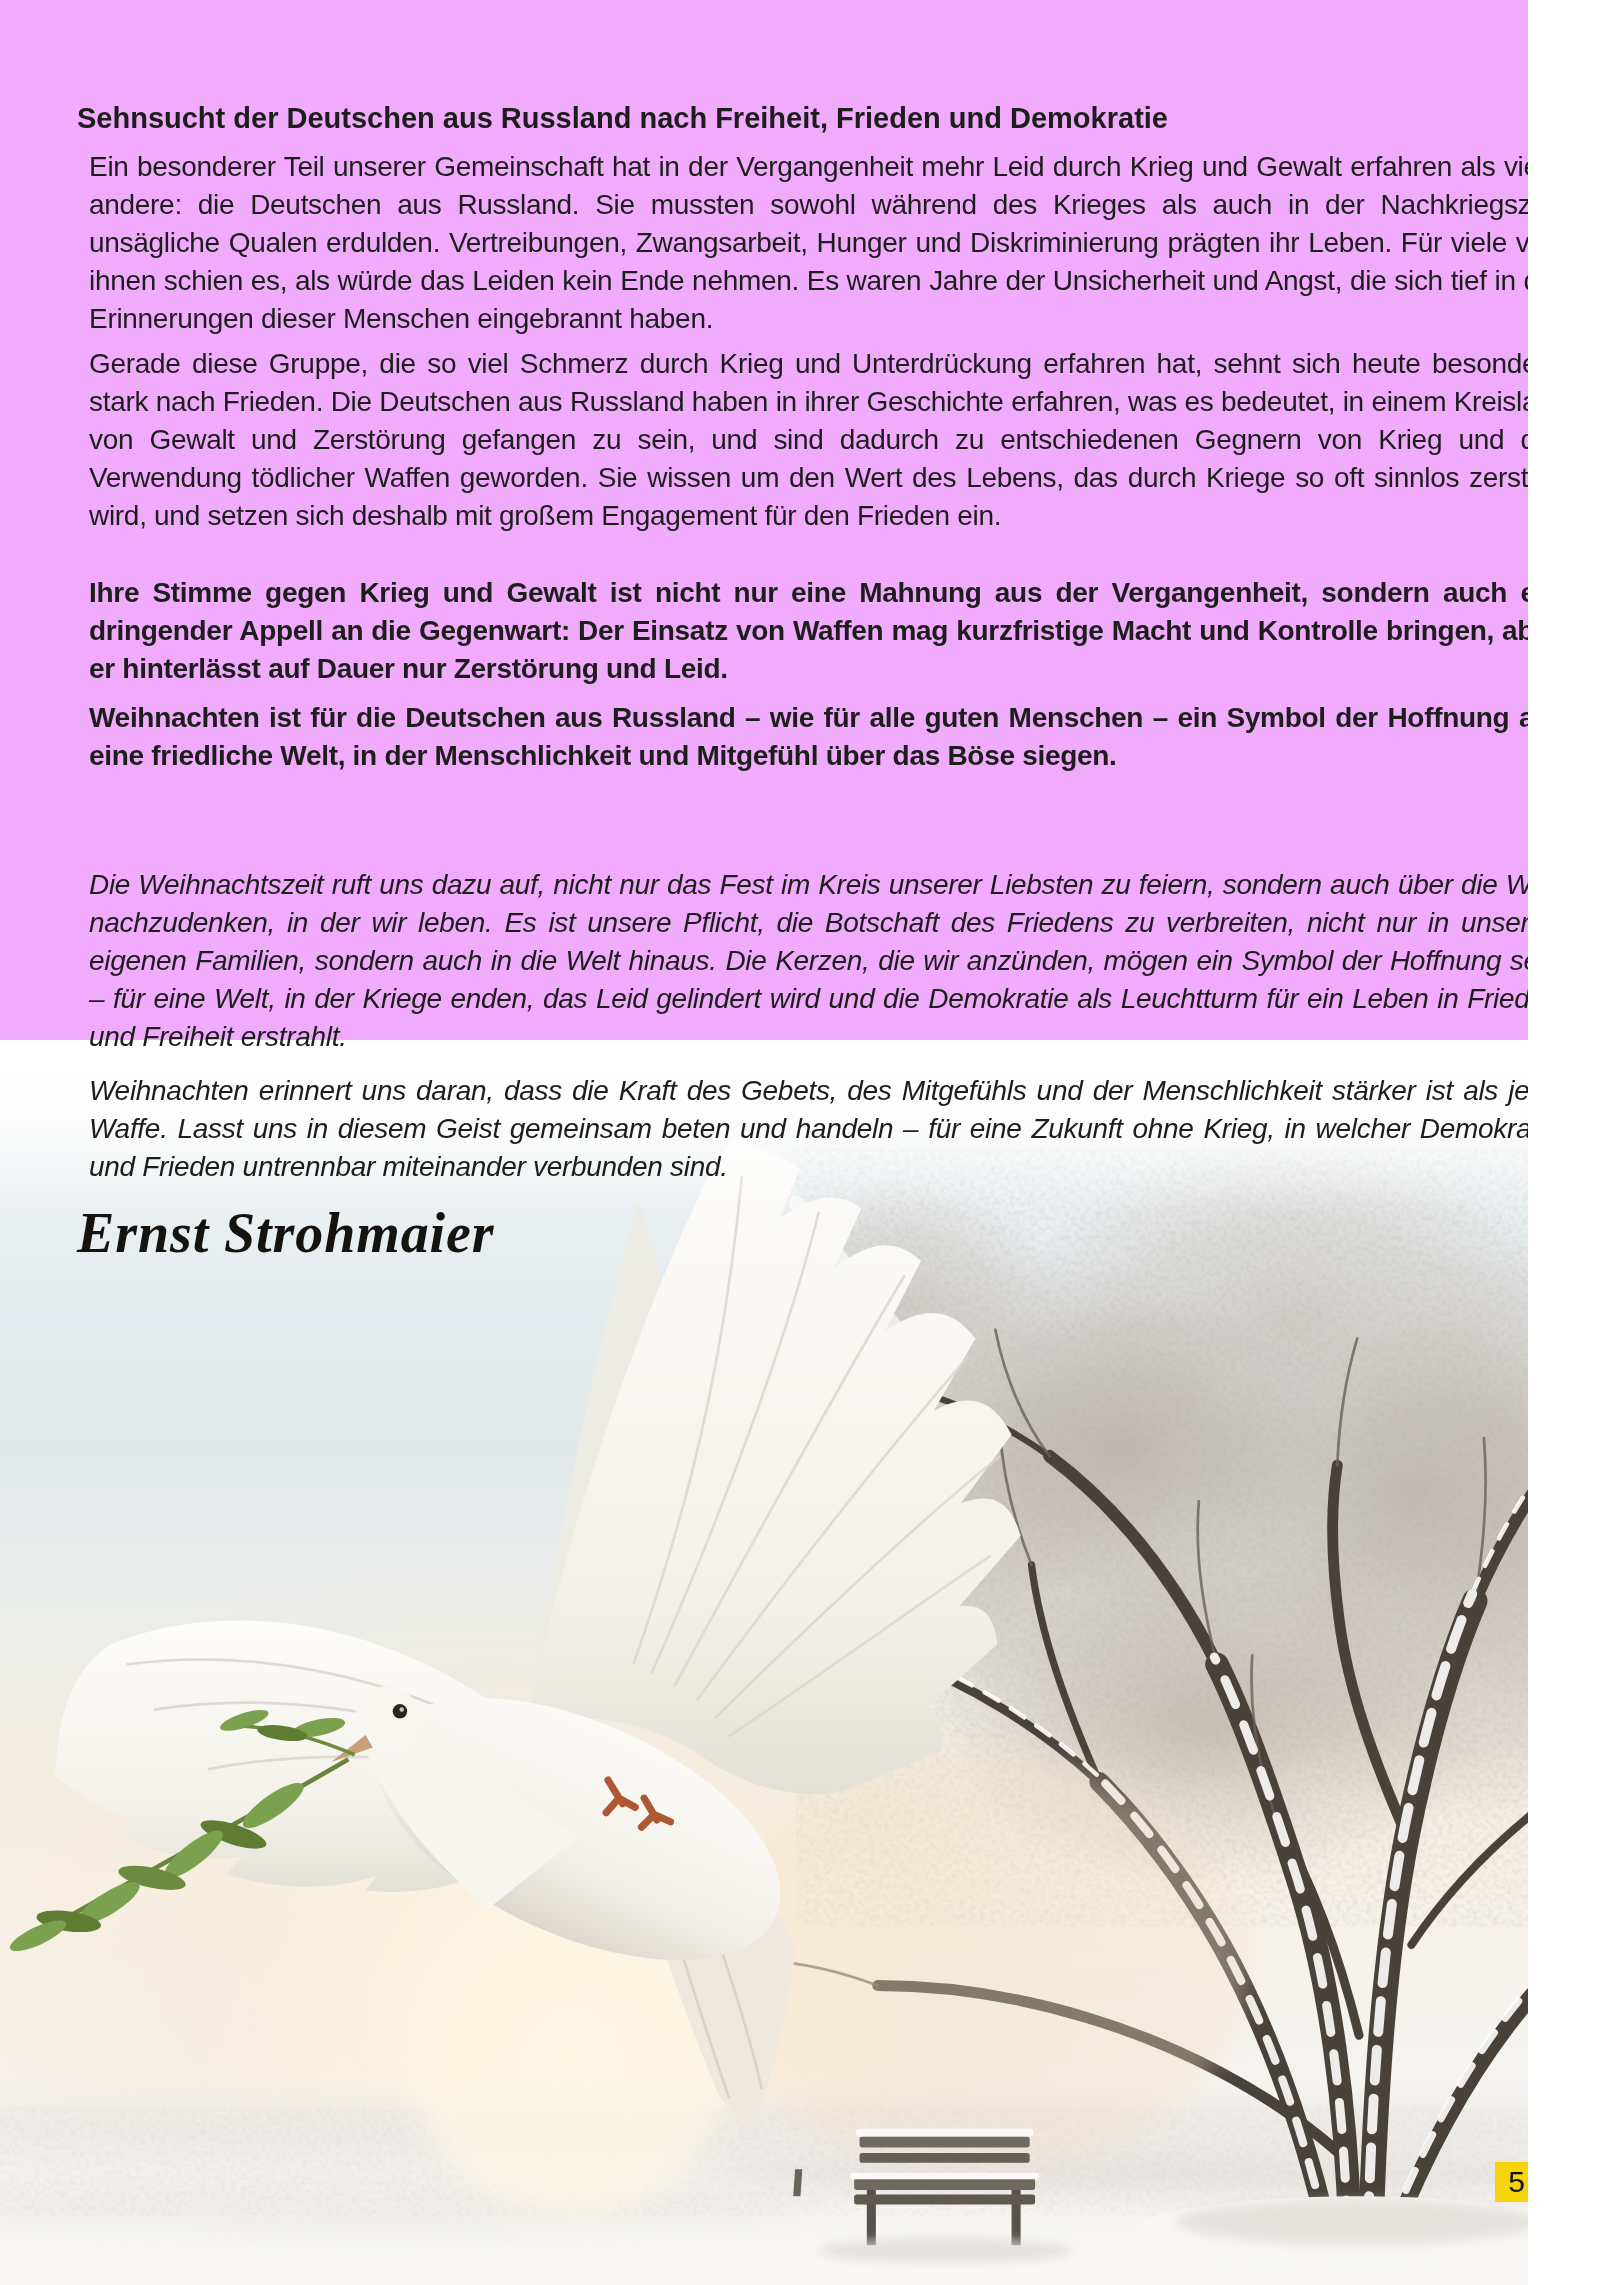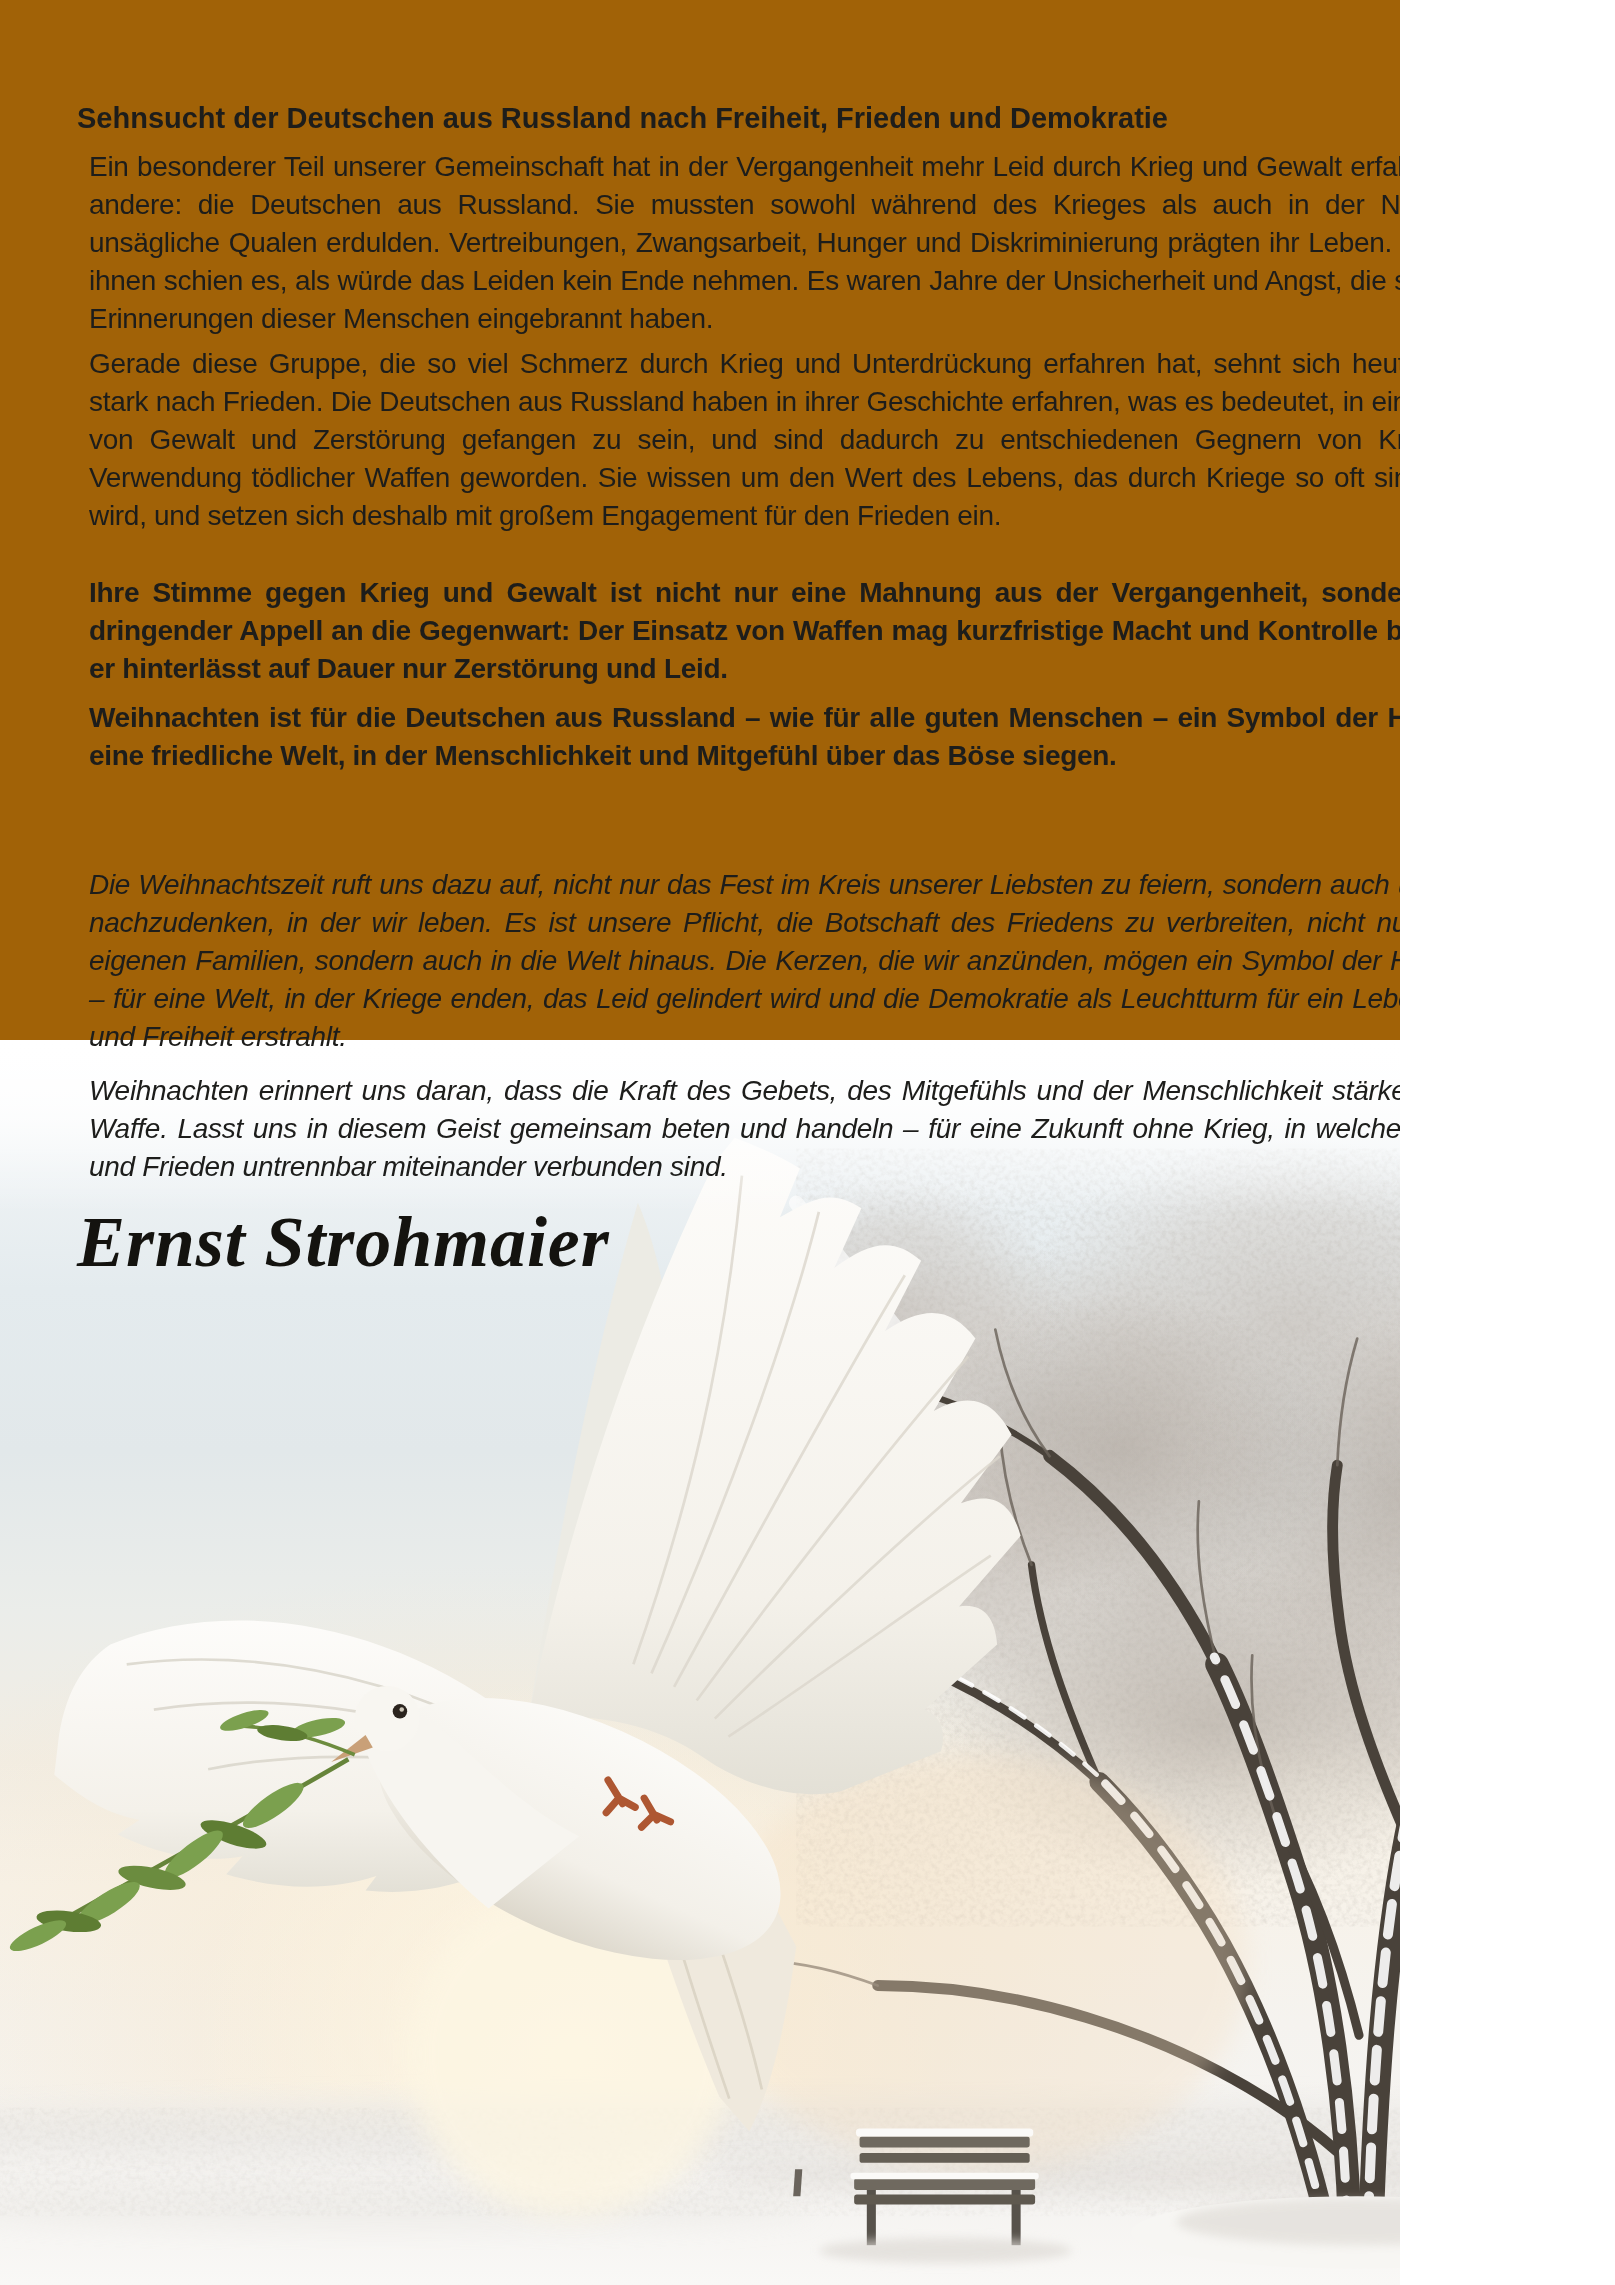--- a/index.html
+++ b/index.html
@@ -1,21 +1,21 @@
 <!DOCTYPE html>
 <html style="font-size:14.5px"><head>
 <meta charset="utf-8">
 <style>
   html,body{margin:0;padding:0;background:#ffffff;}
-  .page{position:relative;width:1400px;height:2285px;background:#a16207;overflow:hidden;
+  .page{position:relative;width:1528px;height:2285px;background:#f0abfc;overflow:hidden;
         font-family:"Liberation Sans",sans-serif;color:#1d1d1b;}
   .textcol{position:absolute;left:77px;width:1471px;}
   p.body{font-size:28px;line-height:38px;margin:12px;text-align:justify;letter-spacing:-0.3px;color:#1d1d1b;}
   .sig{position:absolute;left:77px;top:1201px;font-family:"Liberation Serif",serif;
-       font-style:italic;font-weight:700;font-size:72px;color:#14130f;letter-spacing:0.9px;z-index:30;}
+       font-style:italic;font-weight:700;font-size:56px;color:#14130f;letter-spacing:0.9px;z-index:30;}
   
   .photo{position:absolute;left:0;top:1040px;width:1616px;height:1245px;z-index:1;
     background:
       radial-gradient(circle 380px at 570px 1013px, rgba(254,247,229,0.95), rgba(252,240,214,0) 100%),
       radial-gradient(ellipse 688px 434px at 488px 959px, rgba(247,229,199,0.60), rgba(247,229,199,0) 100%),
       linear-gradient(180deg,#fefefe 0%,#eff3f5 9%,#e4ebee 20%,#e2e8ea 33%,
                       #ebedea 46%,#f2ede3 58%,#f7f2e9 68%,#f5f3ef 79%,#f7f6f4 100%);}
   .photo svg{position:absolute;left:0;top:0;}
   .photo-top-fade{position:absolute;left:0;top:1040px;width:1616px;height:172px;z-index:2;
       background:linear-gradient(180deg,#ffffff 0%,rgba(255,255,255,0.75) 45%,rgba(255,255,255,0) 100%);}

